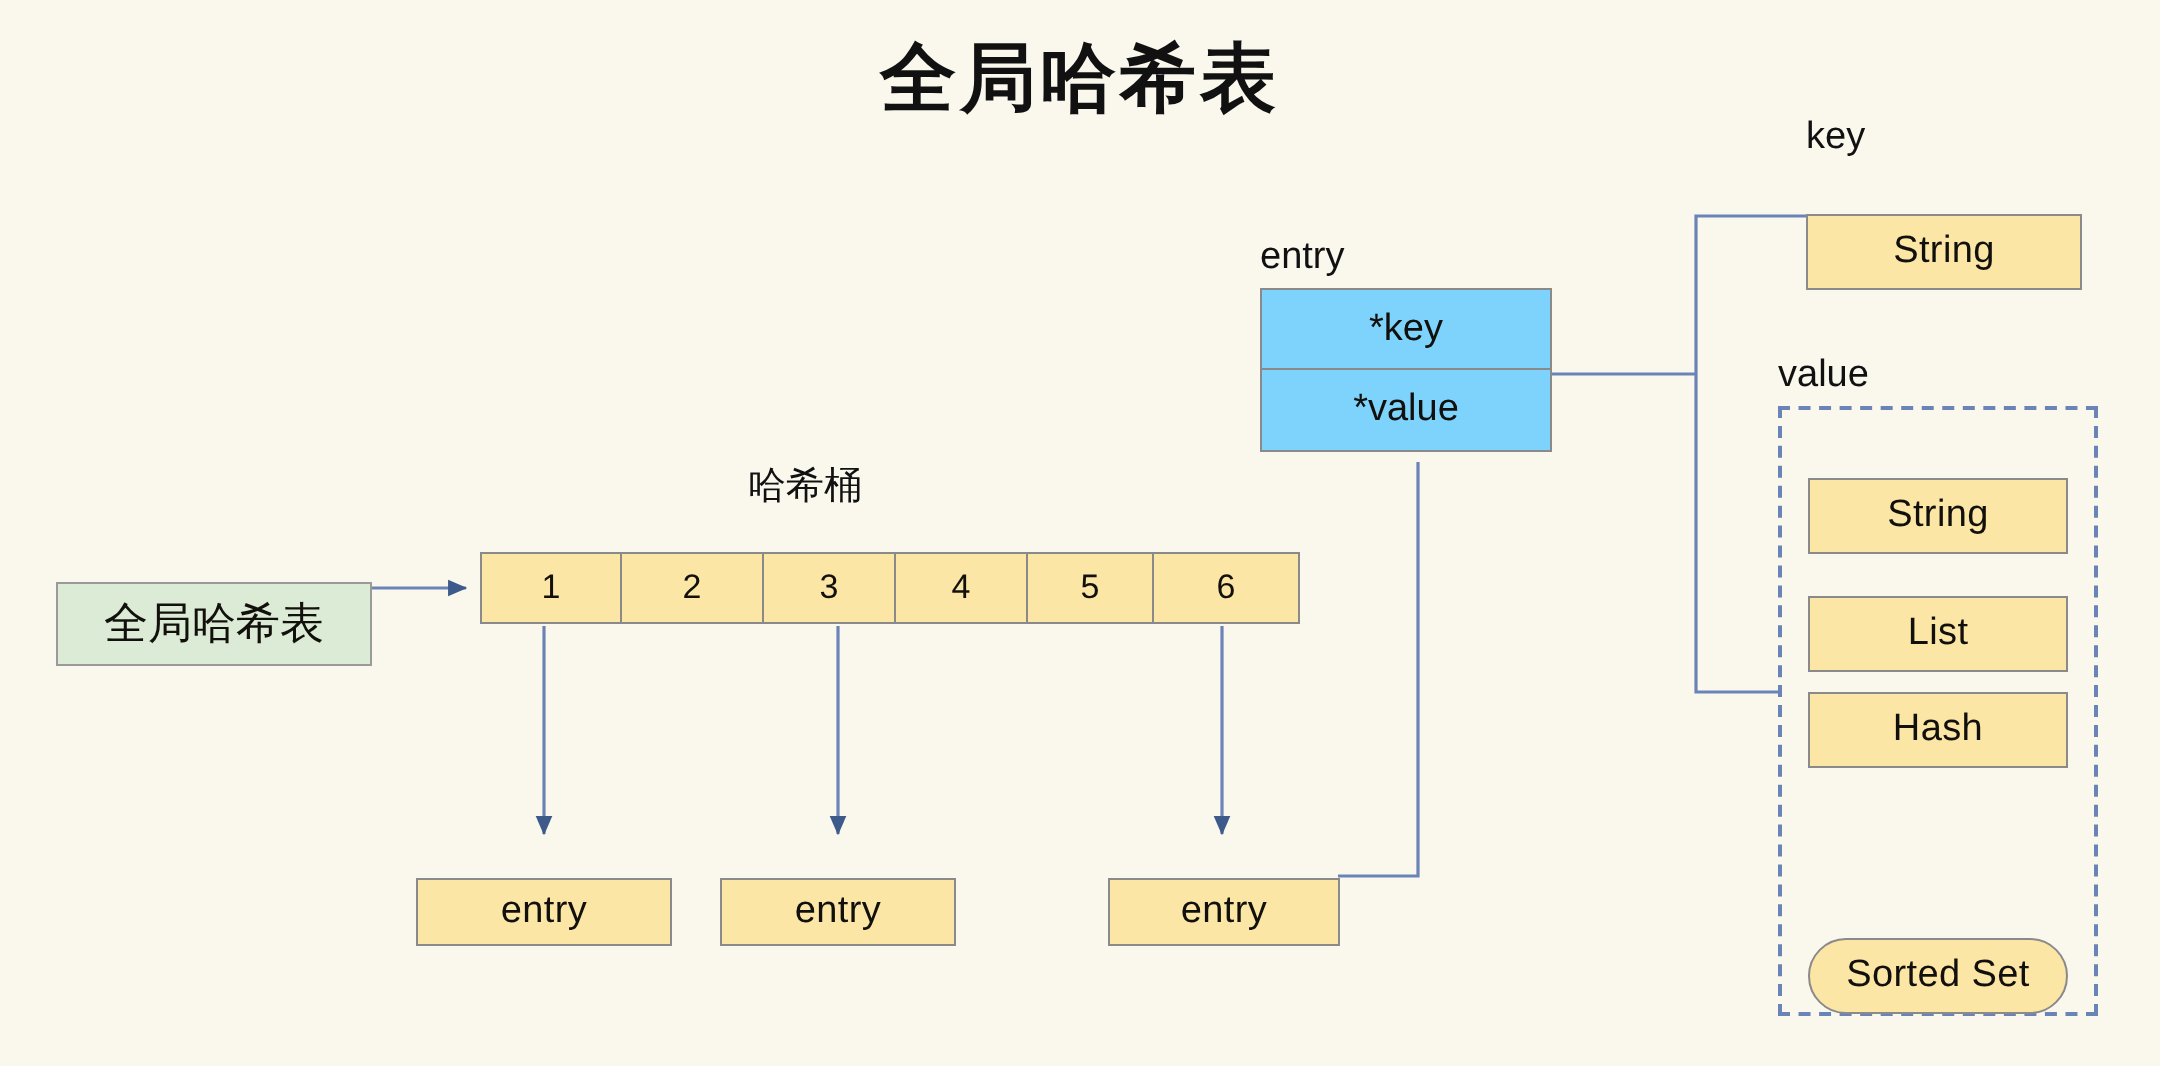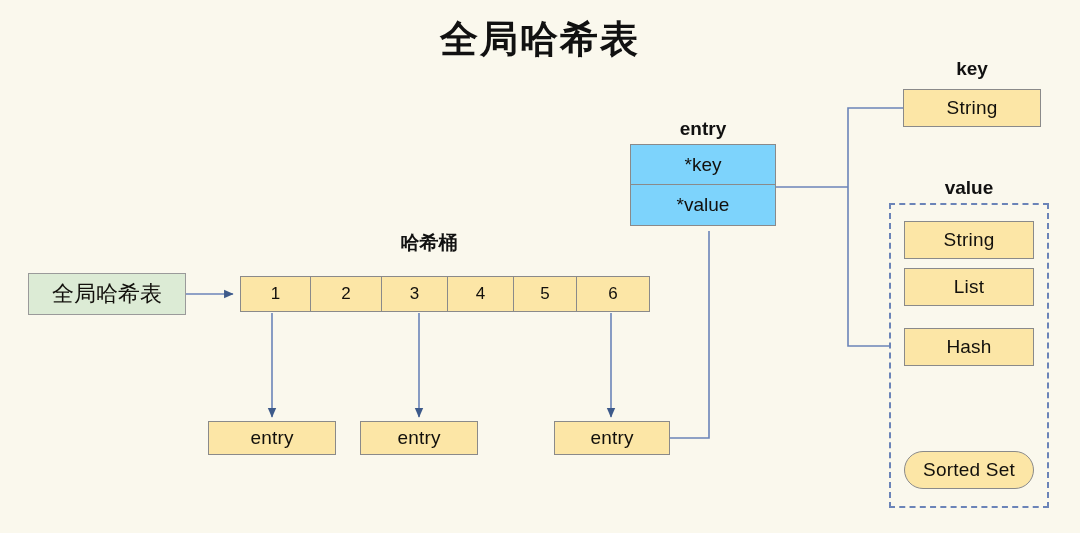--- a/index.html
+++ b/index.html
@@ -27,39 +27,40 @@
     height: 533px;
     pointer-events: none;
   }
   .node {
     position: absolute;
     box-sizing: border-box;
     display: flex;
     align-items: center;
     justify-content: center;
     color: #12100c;
+    margin-top: 18px;
   }
   .yellow-box {
     background: #fce6a6;
     border: 1.6px solid #8a8a8a;
     font-size: 19px;
     letter-spacing: .2px;
   }
   .green-box {
     background: #dcebd5;
     border: 1.6px solid #9a9a9a;
     font-size: 22px;
     font-weight: 400;
   }
   .caption {
     position: absolute;
-    font-weight: bold;
+    font-weight: normal;
     font-size: 19px;
     color: #111;
-    text-align: center;
+    text-align: left;
     white-space: nowrap;
   }
   #page-title {
     position: absolute;
     left: 0;
     top: 14px;
     width: 1080px;
     text-align: center;
     font-size: 38px;
     font-weight: bold;
@@ -197,21 +198,21 @@
   <div class="node yellow-box" style="left:903px; top:89px; width:138px; height:38px;">
     <span>String</span>
   </div>
 
   <div class="caption" style="left:889px; top:177px; width:160px;">value</div>
   <div id="value-group"></div>
 
   <div class="node yellow-box value-item" style="top:221px;">
     <span>String</span>
   </div>
-  <div class="node yellow-box value-item" style="top:268px;">
+  <div class="node yellow-box value-item" style="top:280px;">
     <span>List</span>
   </div>
   <div class="node yellow-box value-item" style="top:328px;">
     <span>Hash</span>
   </div>
   <div class="node yellow-box value-item" style="top:451px;border-radius:19px;">
     <span>Sorted Set</span>
   </div>
 
 </div>

